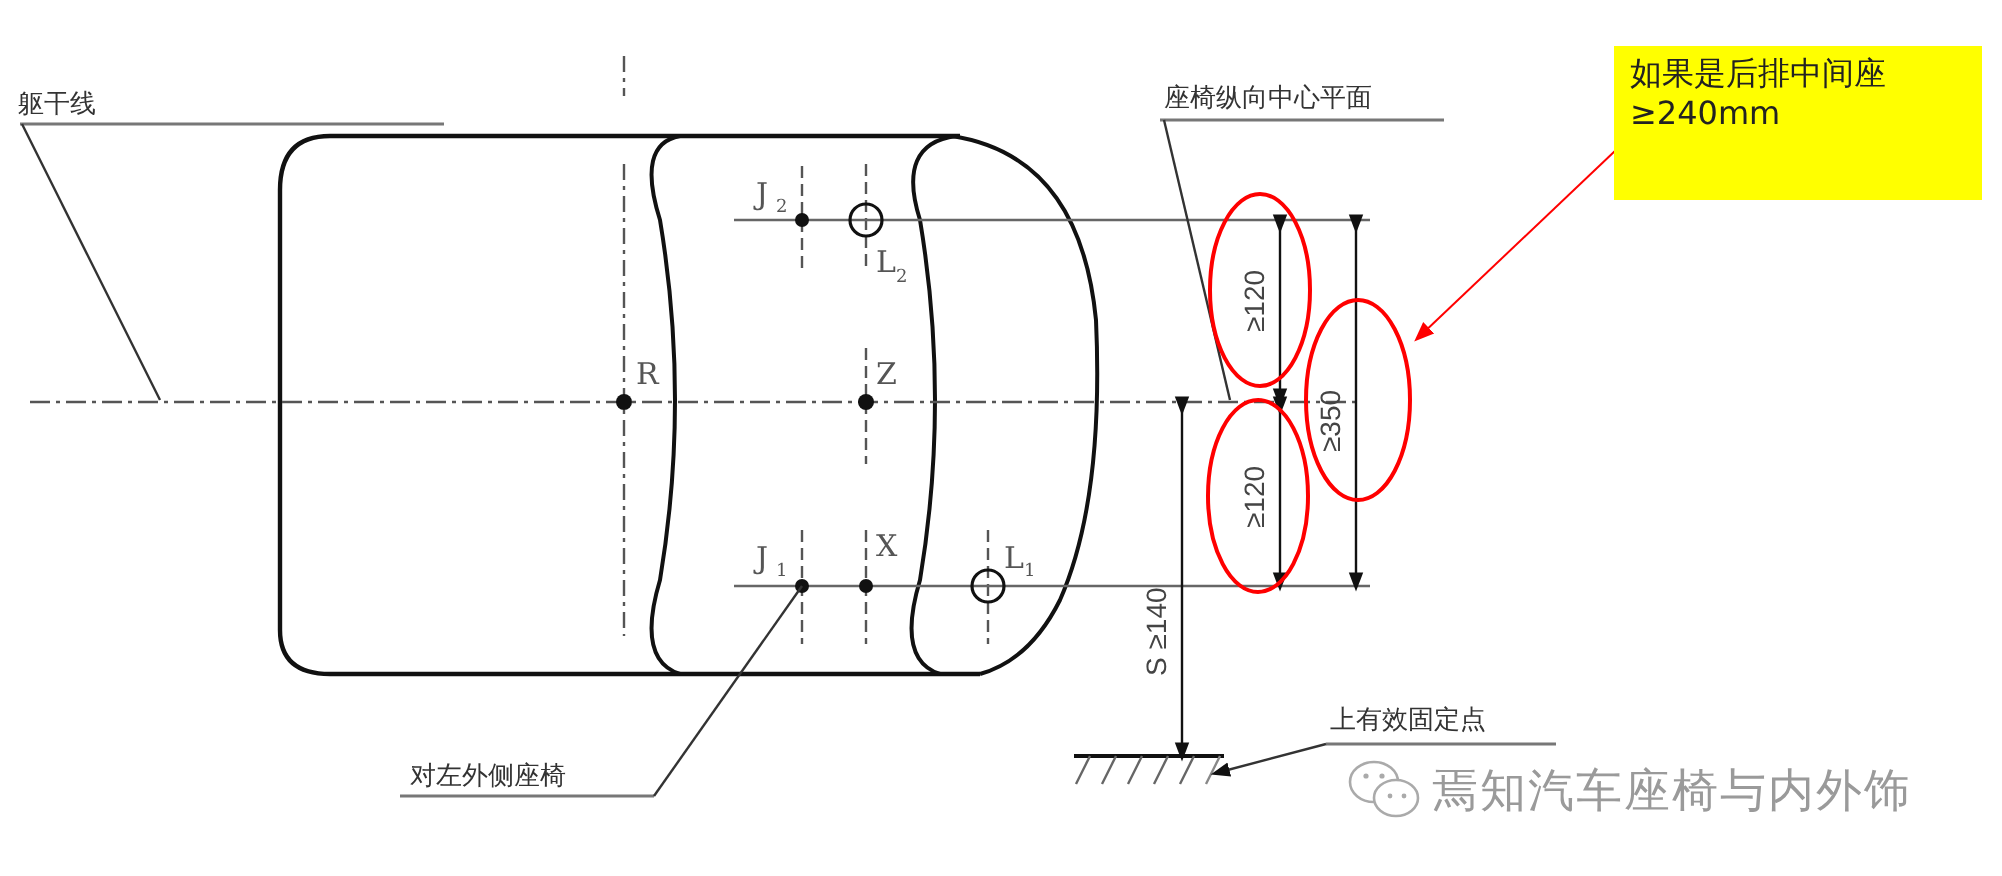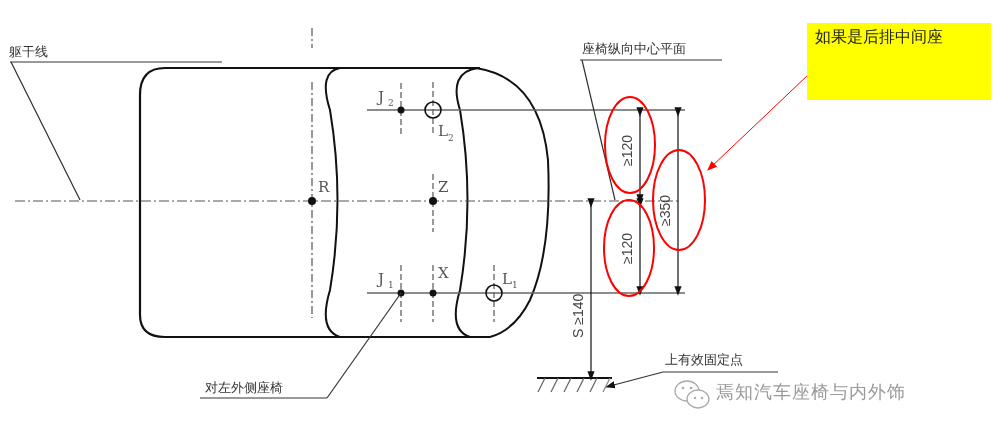--- a/index.html
+++ b/index.html
@@ -9,21 +9,21 @@
   .ser { fill: #555555; font-family: "DejaVu Serif", serif; font-size: 15px; }
   .sub { font-size: 9px; }
   .dim { fill: #444444; font-family: "Liberation Sans", sans-serif; font-size: 14px; }
   .note {
     position: absolute; left: 807px; top: 23px; width: 184px; height: 77px;
     background: #ffff00; color: #222222; font-family: "DejaVu Sans", sans-serif;
     font-size: 16px; line-height: 20px; padding: 4px 8px; box-sizing: border-box;
   }
   .wm {
     position: absolute; left: 668px; top: 380px; color: #9a9a9a;
-    font-family: "DejaVu Sans", sans-serif; font-size: 18px; letter-spacing: 1px;
+    font-family: "DejaVu Sans", sans-serif; font-size: 23px; letter-spacing: 1px;
   }
   .wm-icon { position: absolute; left: 672px; top: 378px; }
 </style>
 </head>
 <body>
 
 <svg width="1001" height="438" viewBox="0 0 1001 438">
   <defs>
     <marker id="arr" markerWidth="8" markerHeight="8" refX="4" refY="4" orient="auto">
       <path d="M0,1 L8,4 L0,7 Z" fill="#111"></path>
@@ -128,20 +128,21 @@
 
   <ellipse cx="630" cy="145" rx="25" ry="48" fill="none" stroke="#ff0000" stroke-width="2"></ellipse>
   <ellipse cx="629" cy="248" rx="25" ry="48" fill="none" stroke="#ff0000" stroke-width="2"></ellipse>
   <ellipse cx="679" cy="200" rx="26" ry="50" fill="none" stroke="#ff0000" stroke-width="2"></ellipse>
 
   <line x1="808" y1="75" x2="710" y2="168" stroke="#ff0000" stroke-width="1" marker-end="url(#redarr)"></line>
 </svg>
 
 <div class="note">
   <div>如果是后排中间座</div>
+  <div>≥240mm</div>
 </div>
 
 <svg class="wm-icon" width="44" height="34" viewBox="0 0 44 34">
   <ellipse cx="15" cy="13" rx="12" ry="10" fill="none" stroke="#aaa" stroke-width="1.3"></ellipse>
   <ellipse cx="26" cy="21" rx="11" ry="9" fill="#fff" stroke="#aaa" stroke-width="1.3"></ellipse>
   <circle cx="11" cy="10" r="1.3" fill="#aaa"></circle>
   <circle cx="19" cy="10" r="1.3" fill="#aaa"></circle>
   <circle cx="23" cy="20" r="1.2" fill="#aaa"></circle>
   <circle cx="30" cy="20" r="1.2" fill="#aaa"></circle>
 </svg>

